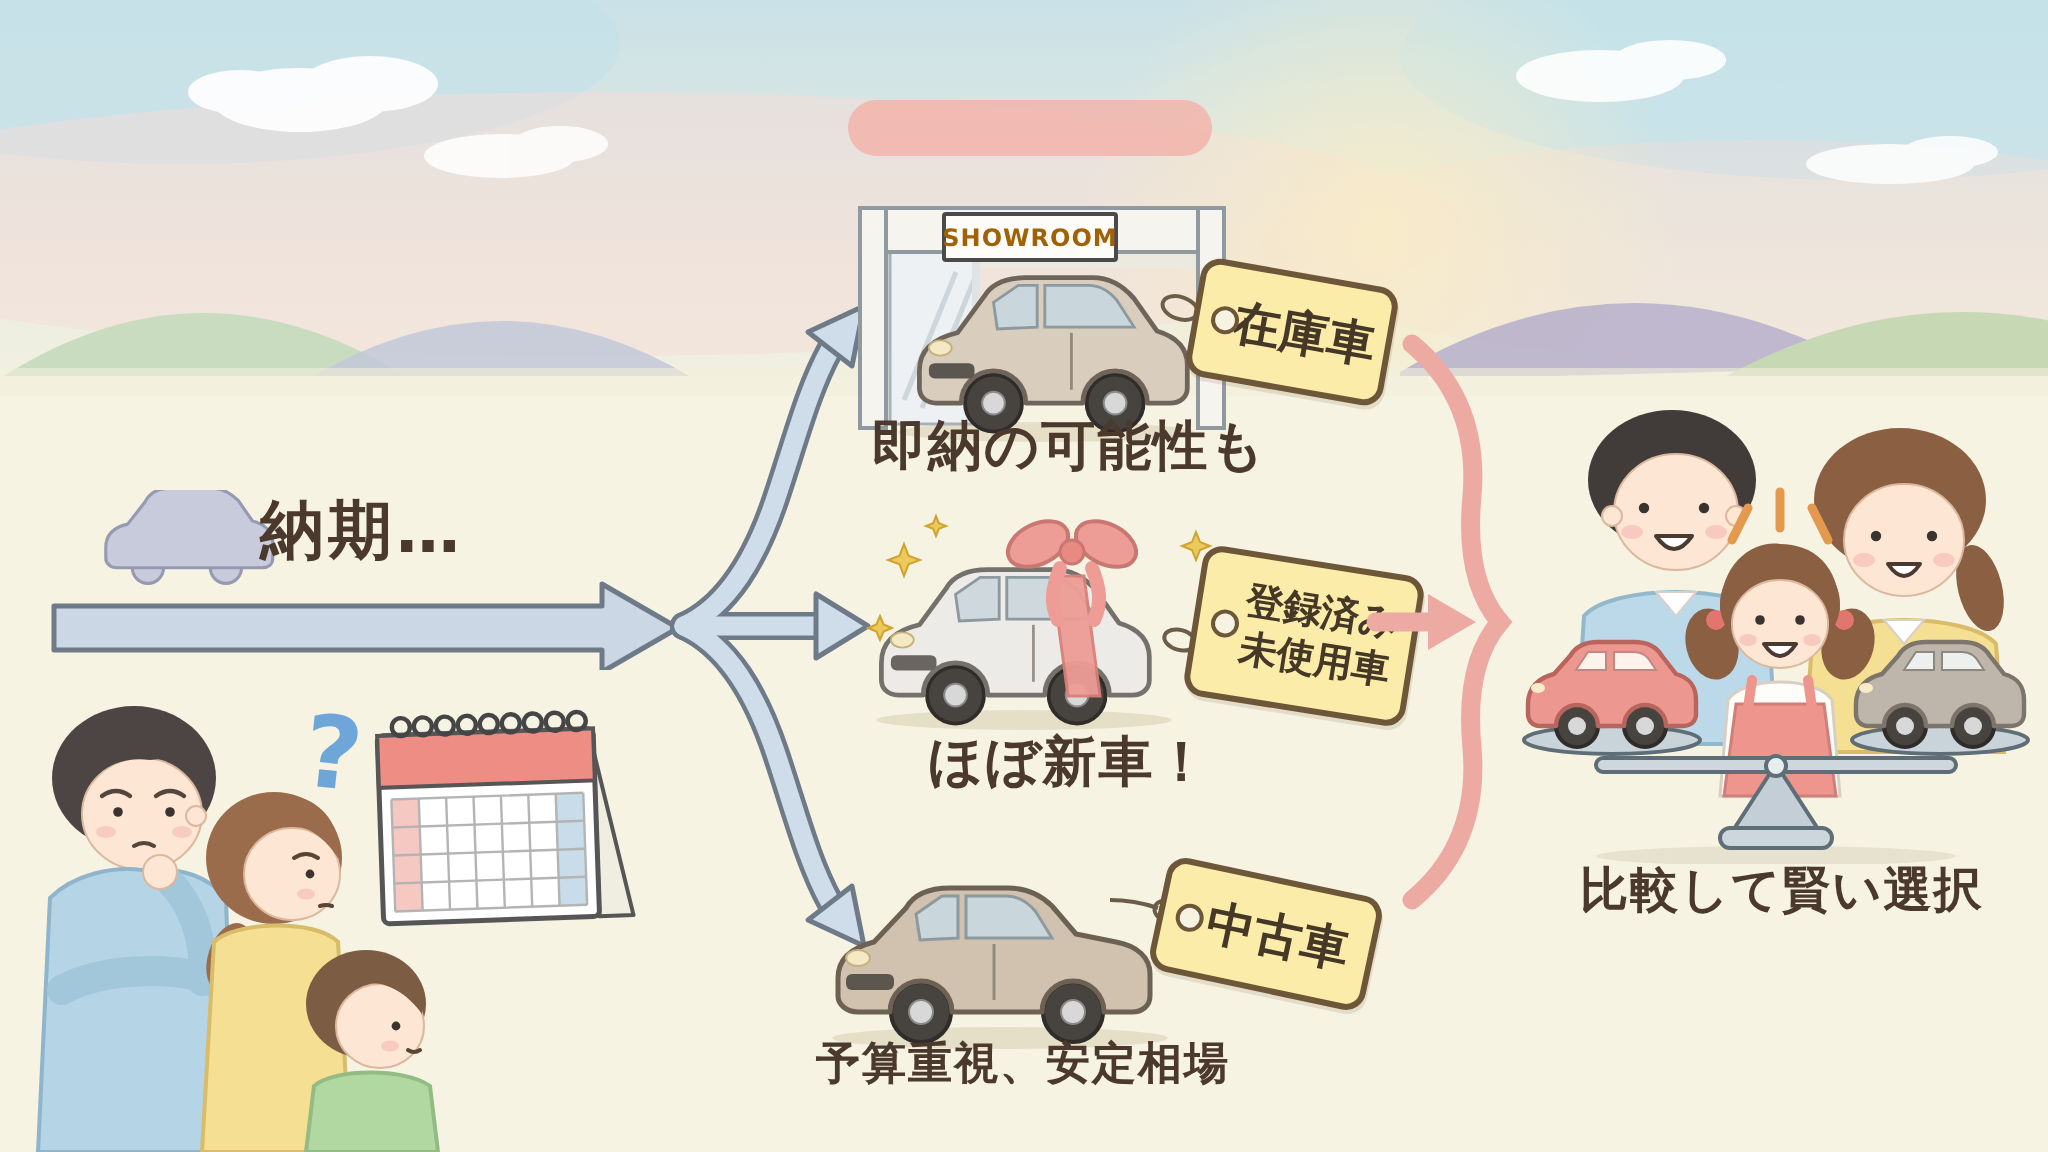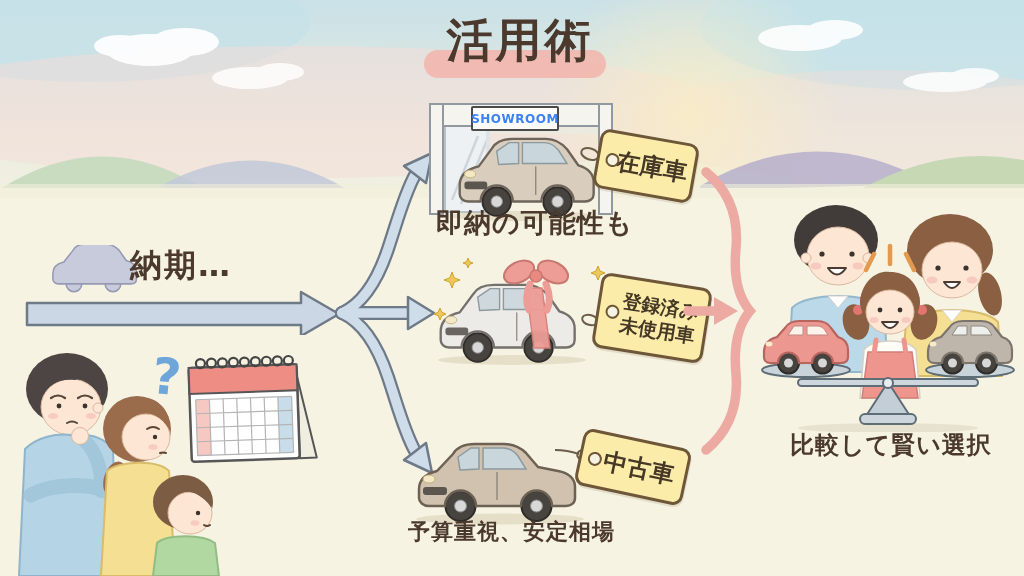--- a/index.html
+++ b/index.html
@@ -30,21 +30,21 @@
   .cap-3 { left:408px; top:517px; font-size:22px; }
   .cap-4 { left:790px; top:429px; font-size:24px; }
   .question-mark {
     position:absolute; left:152px; top:348px; font-size:50px; font-weight:800;
     color: var(--question-blue, #6fa6da); transform:rotate(6deg);
   }
   .showroom-sign {
     position:absolute; left:471px; top:106px; width:84px; height:21px;
     background:#fdfcf8; border:2px solid #4a4a4a; border-radius:2px;
     display:flex; align-items:center; justify-content:center;
-    font-size:12px; font-weight:700; color:#3b82f6; letter-spacing:.5px;
+    font-size:12px; font-weight:700; color:#a16207; letter-spacing:.5px;
   }
   .tag {
     position:absolute; box-sizing:border-box;
     background: var(--tag-yellow, #fcecaa);
     border:3px solid var(--tag-border, #6d5738);
     border-radius:10px; color:#453826; font-weight:700;
     display:flex; align-items:center; justify-content:center;
     box-shadow: 1px 2px 0 rgba(120,95,50,.15);
   }
   .tag-hole {
@@ -100,21 +100,20 @@
     <path d="M-10,196 Q100,118 212,194 L-10,202 Z" fill="#c9dcc0"></path>
     <path d="M150,192 Q250,130 348,190 L150,194 Z" fill="#c2c8d8" opacity="0.85"></path>
     <path d="M700,186 Q815,118 932,184 L700,190 Z" fill="#b9b2cc" opacity="0.9"></path>
     <path d="M856,192 Q985,118 1112,196 L856,198 Z" fill="#c6d8b4"></path>
     <rect x="0" y="188" width="1024" height="388" fill="#f6f3e3"></rect>
     <rect x="0" y="184" width="1024" height="14" fill="#f1eeda" opacity="0.6"></rect>
   </svg>
 
   <div class="title-wrap">
     <div class="title-highlight"></div>
-    <div class="title-text">活用術</div>
   </div>
 
   <svg style="left:5px;top:345px" width="320" height="231" viewBox="0 0 320 231">
     <g>
       <ellipse cx="62" cy="44" rx="41" ry="36" fill="#4c4543"></ellipse>
       <ellipse cx="66" cy="62" rx="30" ry="28" fill="#fde6d4" stroke="#dcb89e" stroke-width="1"></ellipse>
       <path d="M36,54 C34,26 54,14 70,16 C92,18 100,34 98,52 C90,38 80,33 70,35 C54,33 42,40 36,54 Z" fill="#4c4543"></path>
       <circle cx="93" cy="63" r="5" fill="#fde6d4" stroke="#dcb89e" stroke-width="1"></circle>
       <path d="M46,53 Q53,48 60,53" fill="none" stroke="#55453a" stroke-width="2.2" stroke-linecap="round"></path>
       <path d="M73,53 Q80,48 87,53" fill="none" stroke="#55453a" stroke-width="2.2" stroke-linecap="round"></path>
@@ -274,20 +273,21 @@
       <path d="M167,66 C172,66 177,65 182,64"></path>
     </g>
   </svg>
   <div class="tag tag-2">
     <div class="tag-hole"></div>
     <div class="tag-lines">
       <span>登録済み</span>
       <span>未使用車</span>
     </div>
   </div>
+  <div class="caption cap-2">ほぼ新車！</div>
 
   <svg style="left:405px;top:418px" width="200" height="108" viewBox="0 0 200 108">
     <ellipse cx="95" cy="101" rx="84" ry="5.5" fill="#e6dfc8"></ellipse>
     <g transform="translate(8,22)">
       <circle cx="47.5" cy="66" r="15" fill="#474440" stroke="#2f2c2a" stroke-width="2"></circle>
       <circle cx="123.5" cy="66" r="15" fill="#474440" stroke="#2f2c2a" stroke-width="2"></circle>
       <path d="M6,49 C6,40 12,34 24,31 L40,14 C44,7 52,4 62,4 L91,4 C100,4 107,7 113,13 L125,27 L145,31 C156,33 162,39 162,47 L162,58 C162,63 158,66 153,66 L139,66 A15.5,15.5 0 1 0 108,66 L63,66 A15.5,15.5 0 1 0 32,66 L16,66 C10,66 6,62 6,58 Z" fill="#d0c2ae" stroke="#6d6154" stroke-width="2.5" stroke-linejoin="round"></path>
       <circle cx="47.5" cy="66" r="6" fill="#d8d8d8" stroke="#8a8a8a" stroke-width="1"></circle>
       <circle cx="123.5" cy="66" r="6" fill="#d8d8d8" stroke="#8a8a8a" stroke-width="1"></circle>
       <path d="M45,17 L58,8 L66,8 L66,29 L47,30 Z" fill="#c9d6db" stroke="#8c9aa0" stroke-width="1.5"></path>

